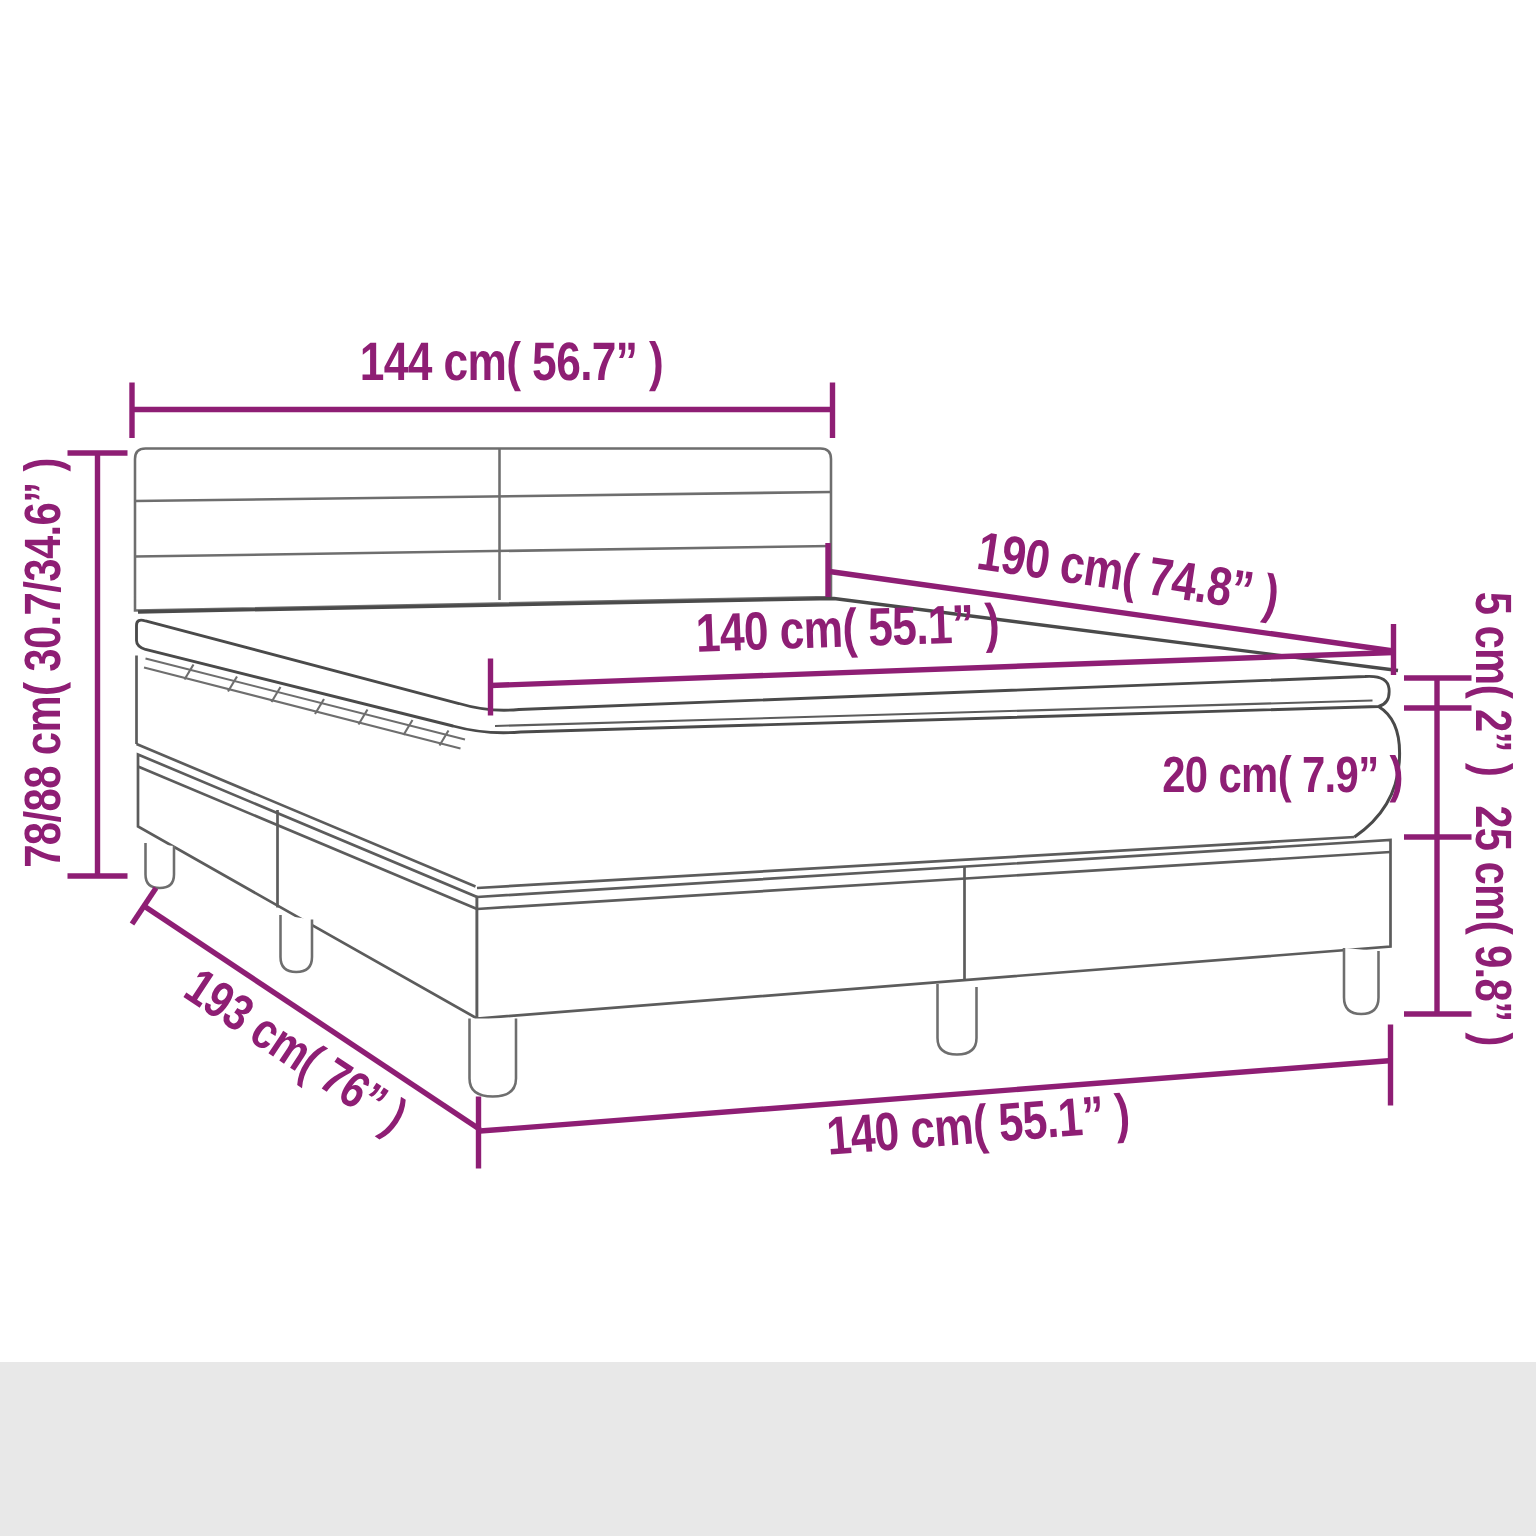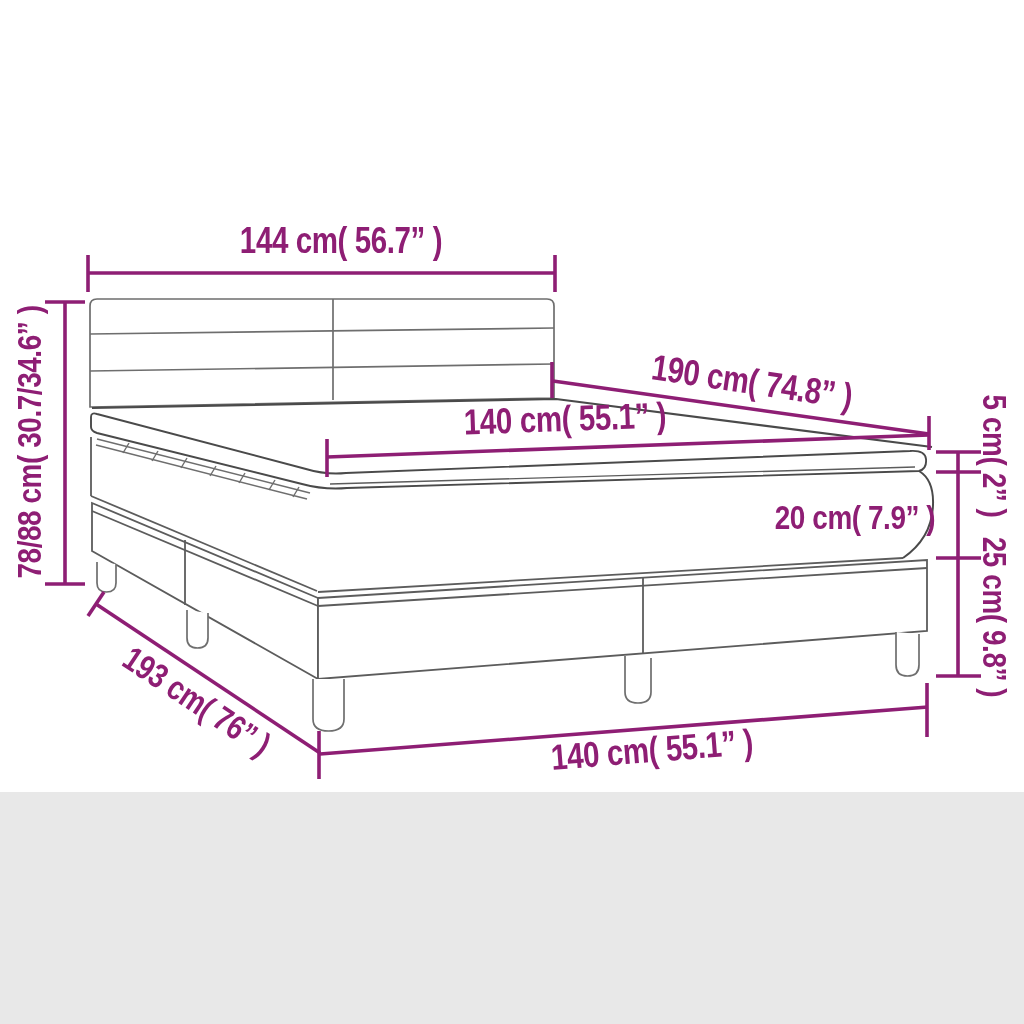--- a/index.html
+++ b/index.html
@@ -5,21 +5,21 @@
   :root{
     --accent:#8e1e74;
     --outline-dark:#4a4a4a;
     --outline-mid:#5c5c5c;
     --outline-light:#6e6e6e;
     --bg:#ffffff;
   }
   html,body{margin:0;padding:0;background:#e8e8e8;}
   .stage{
     position:relative;
-    width:1024px;height:792px;
+    width:1024px;height:908px;
     background:var(--bg);
     overflow:hidden;
     font-family:"Liberation Sans",sans-serif;
   }
   .stage svg{position:absolute;left:0;top:0;}
   .dim-label{
     position:absolute;
     transform:translate(-50%,-50%) rotate(var(--r,0deg)) scaleX(0.82);
     font-family:"Liberation Sans",sans-serif;
     font-weight:700;

